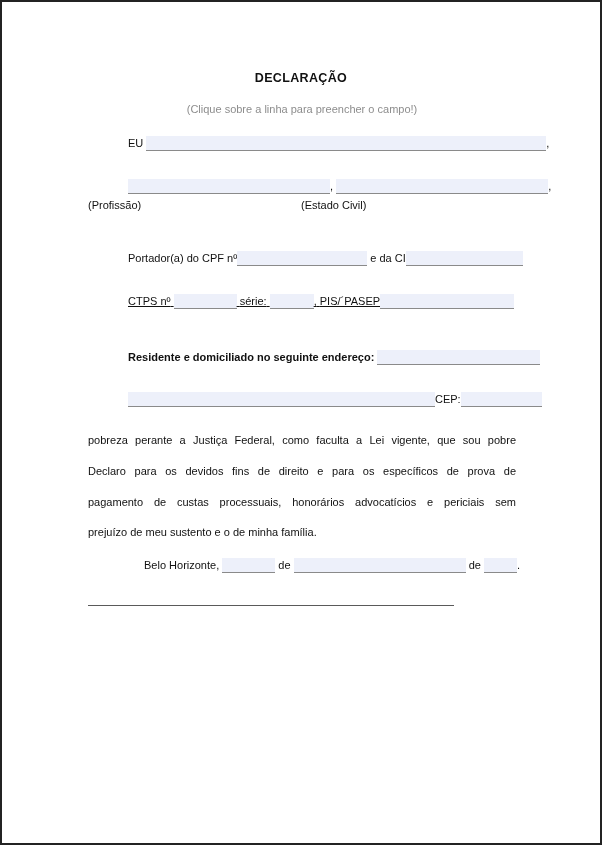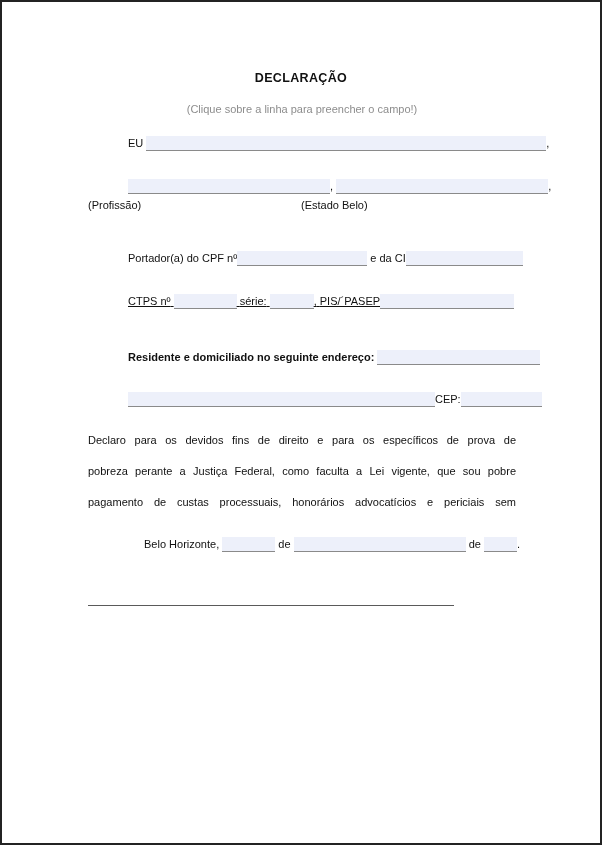--- a/index.html
+++ b/index.html
@@ -144,21 +144,21 @@
 
     <div class="row" style="top:177px;">
       <span class="blank" style="width:202px;" title=""></span>
       <span class="lbl">,</span>
       <span class="lbl"> </span>
       <span class="blank" style="width:212px;" title=""></span>
       <span class="lbl">,</span>
     </div>
 
     <div class="caption" style="left:86px; top:197px;">(Profissão)</div>
-    <div class="caption" style="left:299px; top:197px;">(Estado Belo)</div>
+    <div class="caption" style="left:299px; top:197px;">(Estado Civil)</div>
 
     <div class="row" style="top:249px;">
       <span class="lbl">Portador(a) do CPF nº</span>
       <span class="blank" style="width:130px;" title=""></span>
       <span class="lbl"> </span>
       <span class="lbl">e da CI</span>
       <span class="blank" style="width:117px;" title=""></span>
     </div>
 
     <div class="row" style="top:292px;text-decoration:underline;">
@@ -181,26 +181,27 @@
       <span class="blank" style="width:163px;" title=""></span>
     </div>
 
     <div class="row" style="top:390px;">
       <span class="blank" style="width:307px;" title=""></span>
       <span class="lbl">CEP:</span>
       <span class="blank" style="width:81px;" title=""></span>
     </div>
 
     <div class="para">
+      <span class="just">pobreza perante a Justiça Federal, como faculta a Lei vigente, que sou pobre</span>
       <span class="just">Declaro para os devidos fins de direito e para os específicos de prova de</span>
-      <span class="just">pobreza perante a Justiça Federal, como faculta a Lei vigente, que sou pobre</span>
       <span class="just">pagamento de custas processuais, honorários advocatícios e periciais sem</span>
-    </div>
-
-    <div class="row" style="top:535px;padding-left:16px;">
+      <span>prejuízo de meu sustento e o de minha família.</span>
+    </div>
+
+    <div class="row" style="top:556px;padding-left:16px;">
       <span class="lbl">Belo Horizonte,</span>
       <span class="lbl"> </span>
       <span class="blank" style="width:53px;" title=""></span>
       <span class="lbl"> </span>
       <span class="lbl">de</span>
       <span class="lbl"> </span>
       <span class="blank" style="width:172px;" title=""></span>
       <span class="lbl"> </span>
       <span class="lbl">de</span>
       <span class="lbl"> </span>

